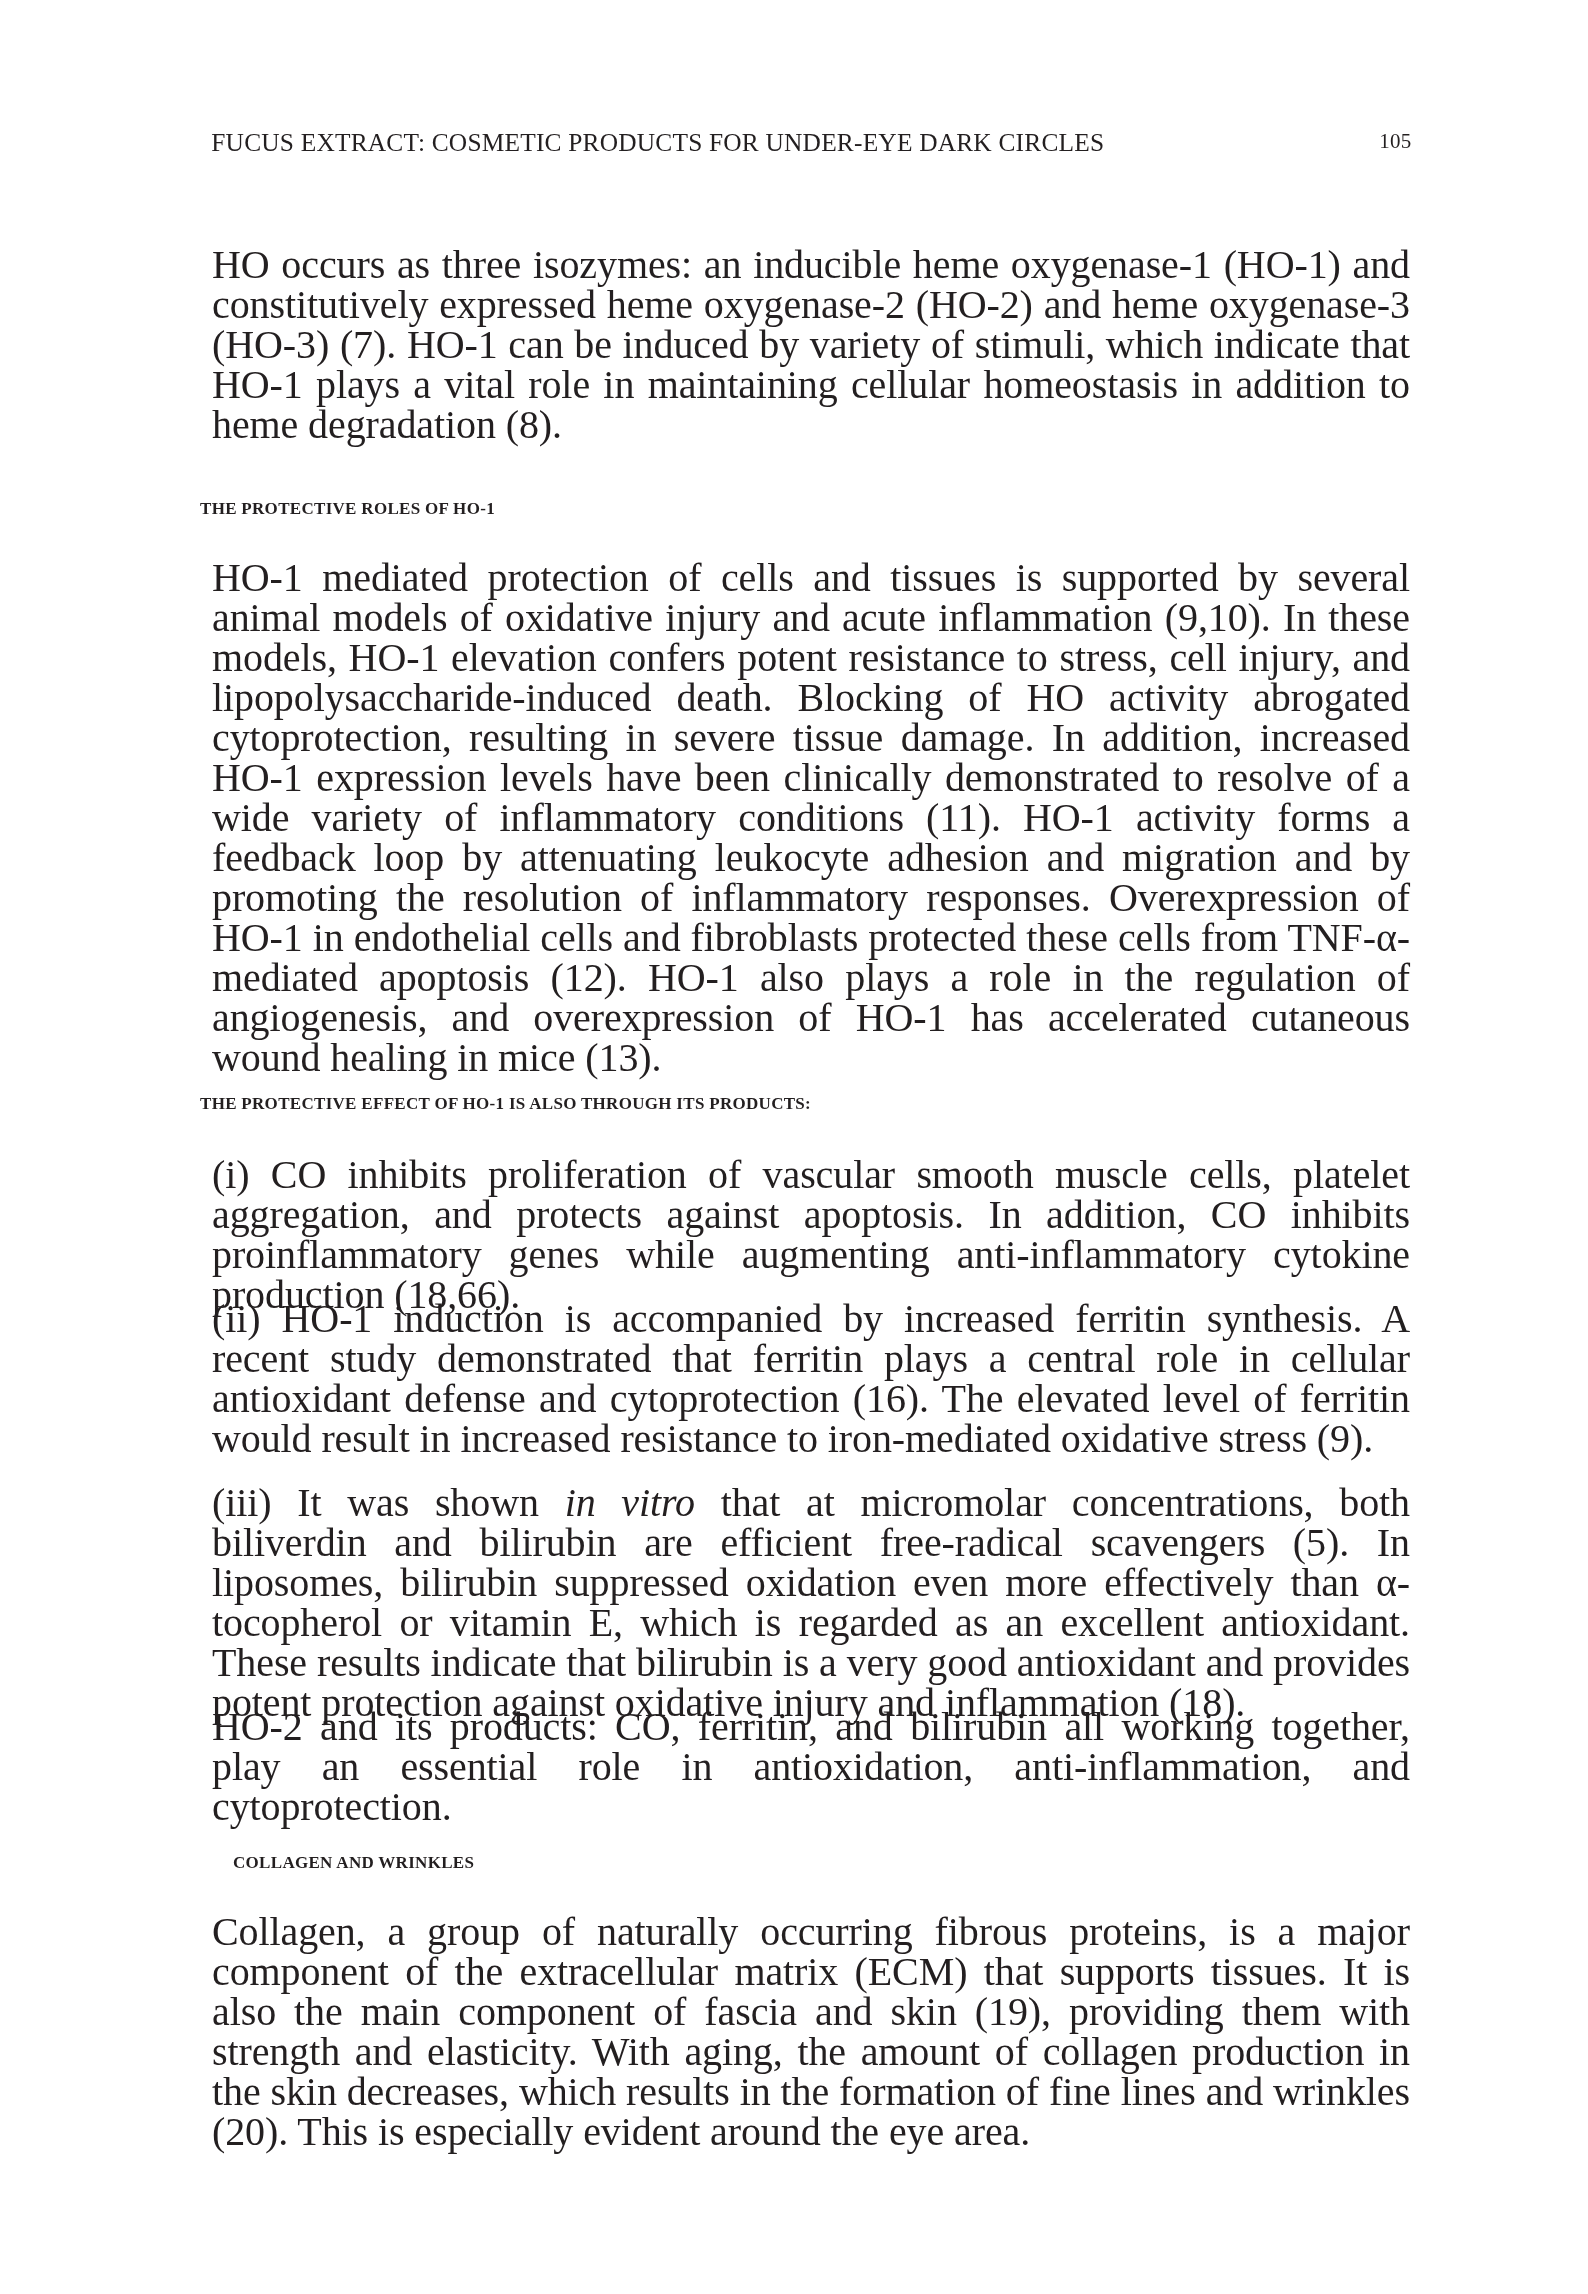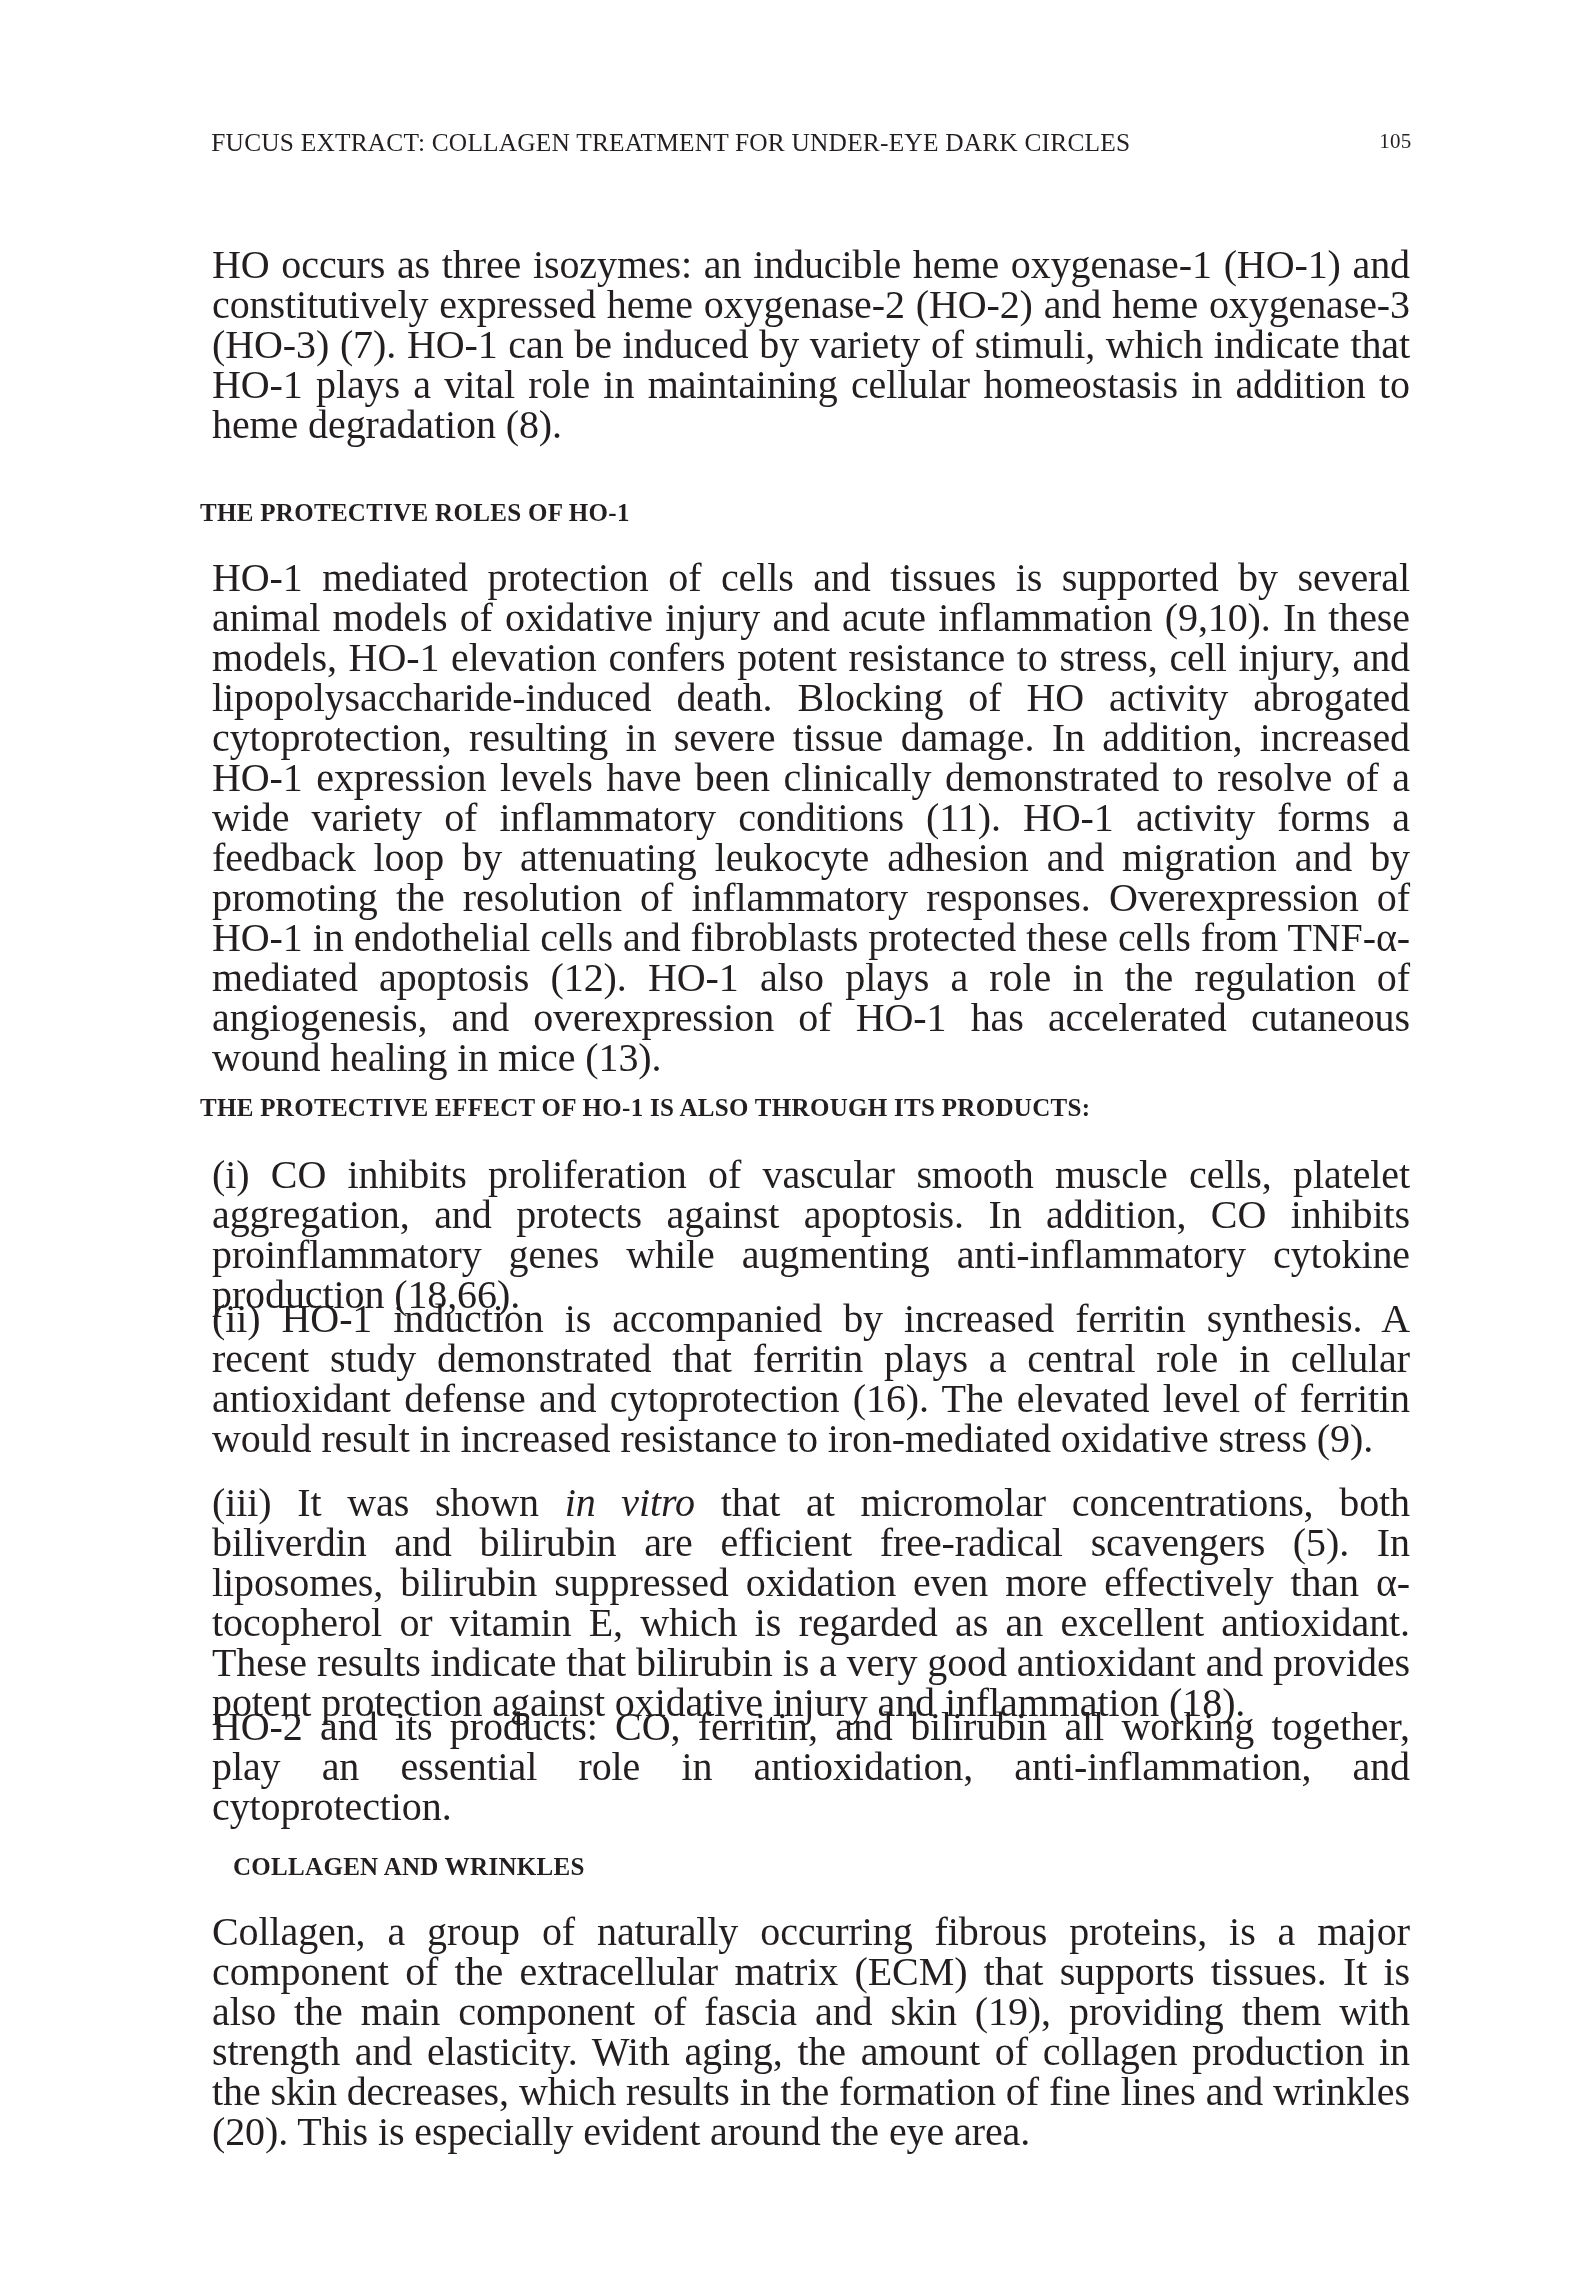--- a/index.html
+++ b/index.html
@@ -47,35 +47,35 @@
     .para {
       font-size: 40px;
       line-height: 40px;
       text-align: justify;
       hyphens: manual;
       margin: 12px;
       letter-spacing: -0.1px;
       word-spacing: 0px;
     }
     .heading {
-      font-size: 25px;
+      font-size: 17px;
       letter-spacing: 0.3px;
       text-transform: uppercase;
       margin: 0;
       white-space: nowrap;
     }
     em { font-style: italic; }
   </style>
 </head>
 <body>
 
 <div class="page">
 
   <div class="running-head">
-    <span class="rh-title">FUCUS EXTRACT: COLLAGEN TREATMENT FOR UNDER-EYE DARK CIRCLES</span>
+    <span class="rh-title">FUCUS EXTRACT: COSMETIC PRODUCTS FOR UNDER-EYE DARK CIRCLES</span>
     <span class="page-num">105</span>
   </div>
 
   <div class="block" style="top:233px;">
     <p class="para">HO occurs as three isozymes: an inducible heme oxygenase-1 (HO-1) and constitutively expressed heme oxygenase-2 (HO-2) and heme oxygenase-3 (HO-3) (7). HO-1 can be induced by variety of stimuli, which indicate that HO-1 plays a vital role in maintaining cellular homeostasis in addition to heme degradation (8).</p>
   </div>
 
   <div class="block" style="top:499px;">
     <h2 class="heading">THE PROTECTIVE ROLES OF HO-1</h2>
   </div>

